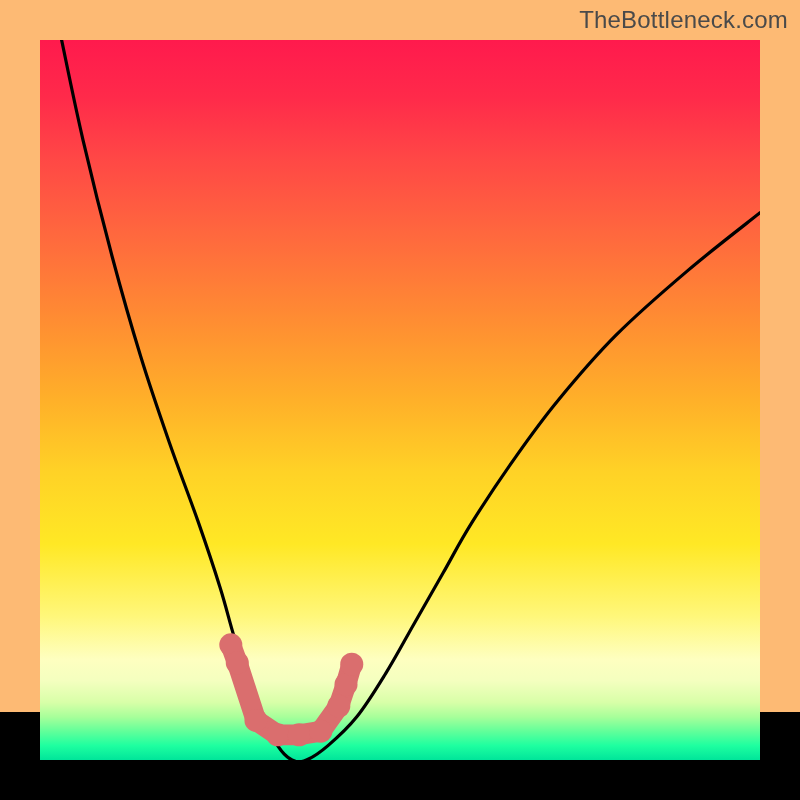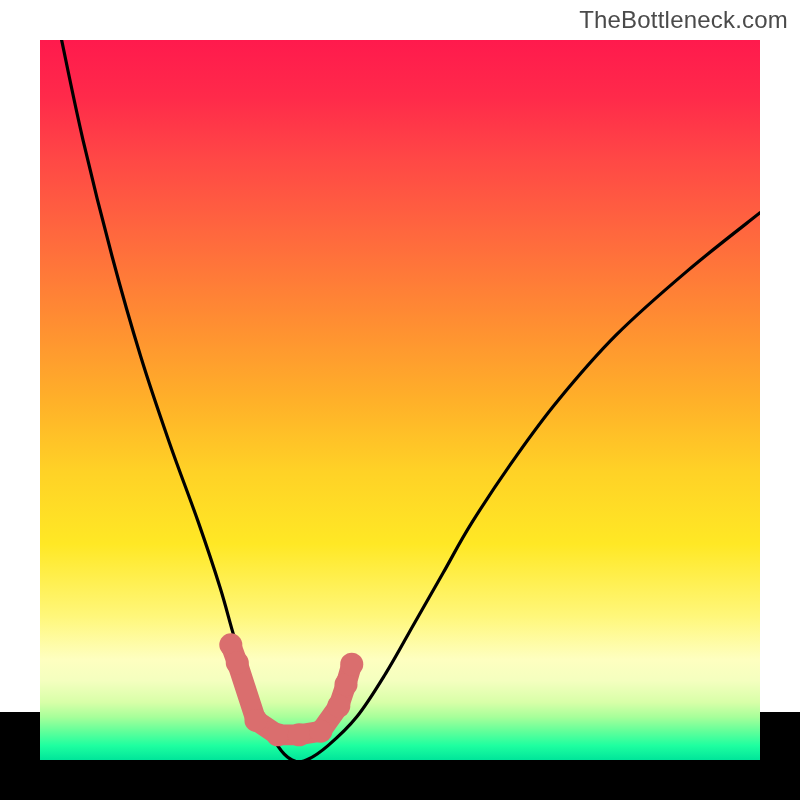--- a/index.html
+++ b/index.html
@@ -9,21 +9,21 @@
     height: 800px;
     background: #000;
     overflow: hidden;
     font-family: Arial, Helvetica, sans-serif;
   }
   .frame {
     position: absolute;
     left: 0; top: 0;
     width: 800px;
     height: 712px;
-    background: #ffffff;
+    background: #fdba74;
   }
   .plot {
     position: absolute;
     left: 40px;
     top: 40px;
     width: 720px;
     height: 720px;
     overflow: hidden;
   }
   .gradient {

